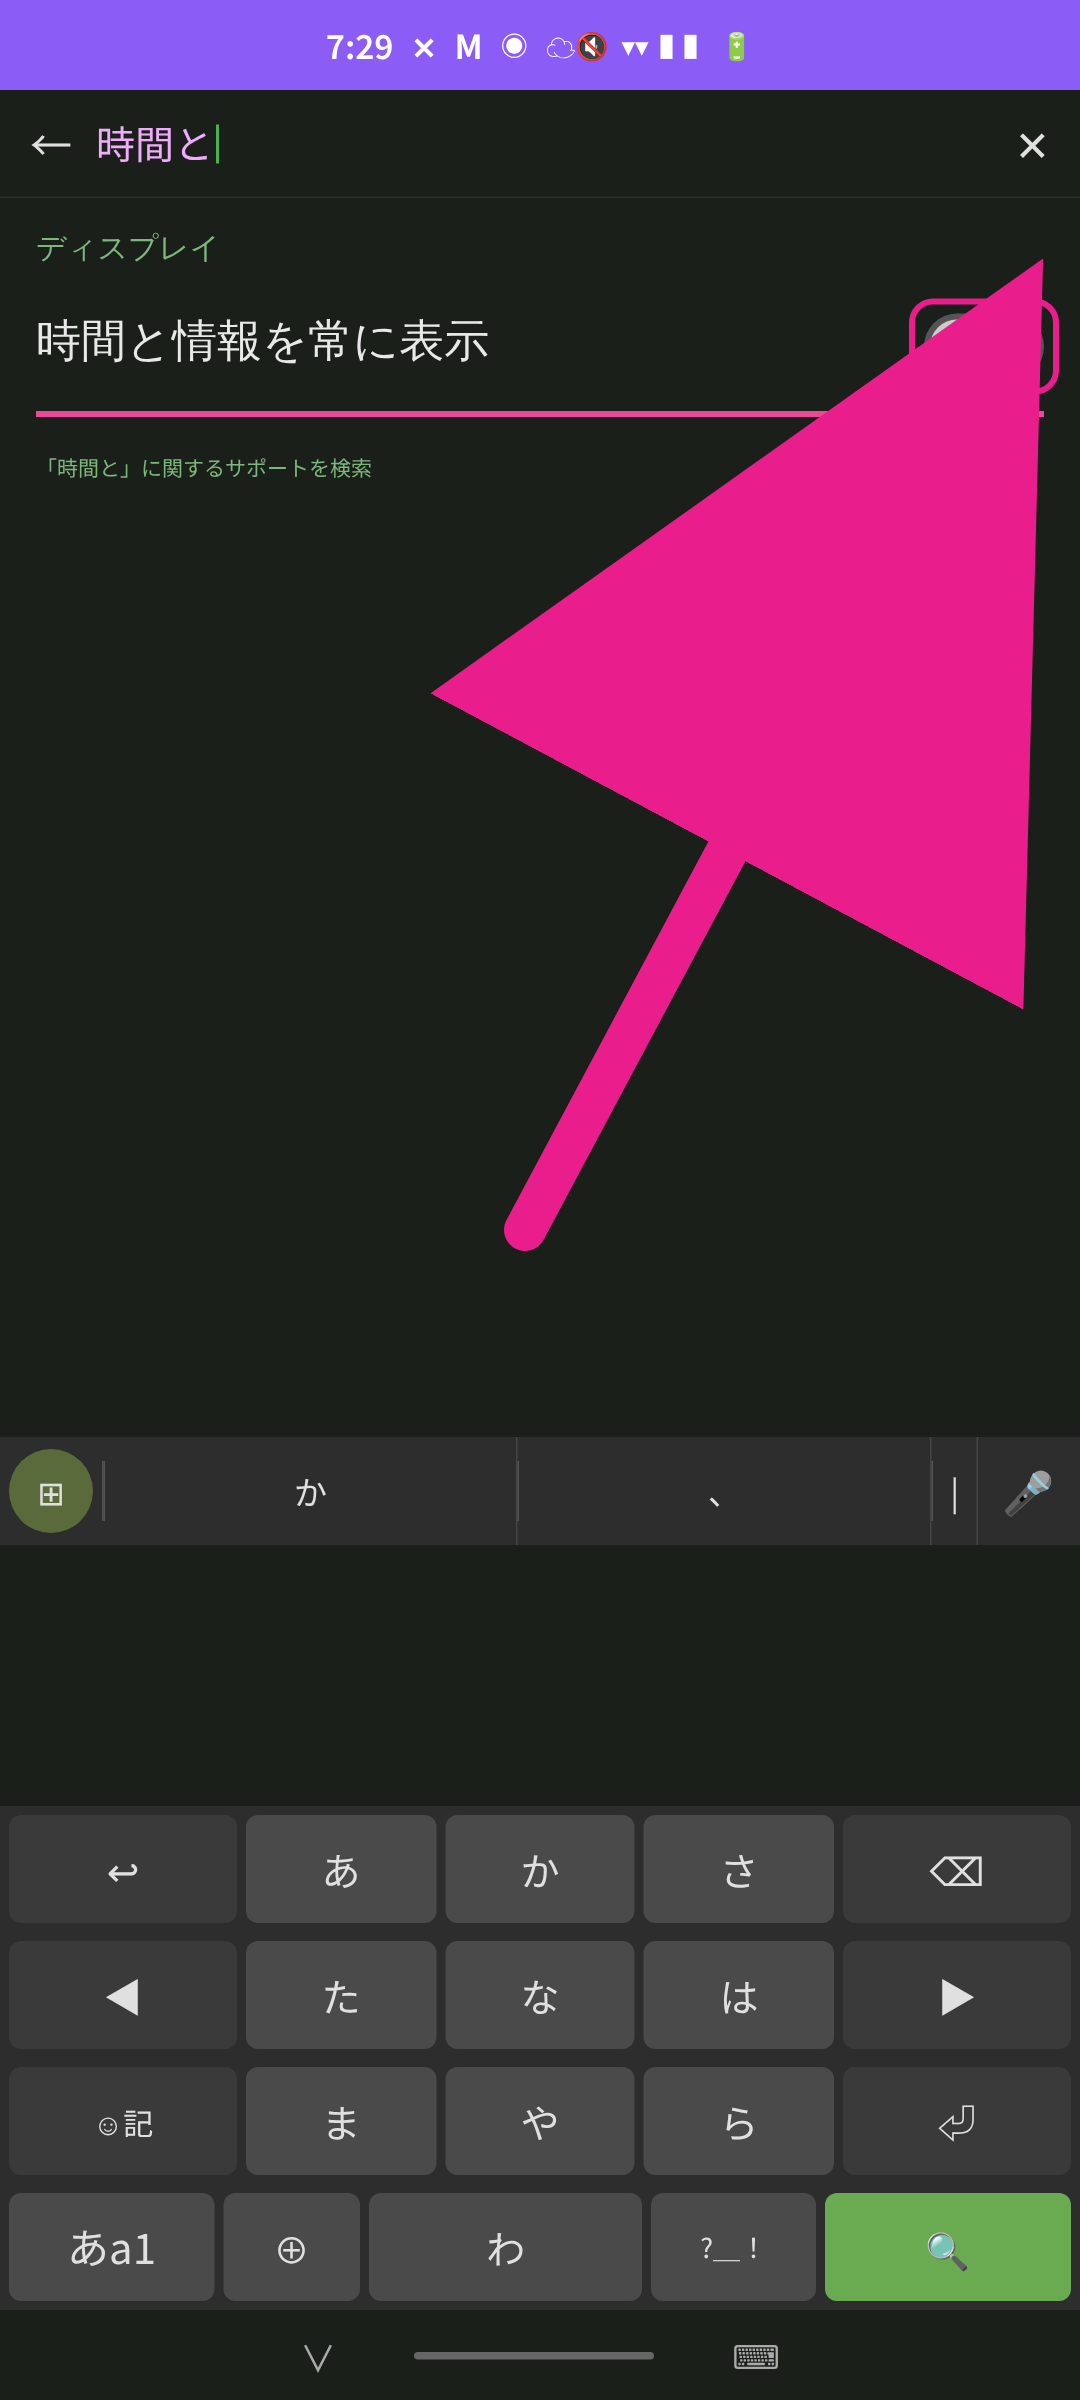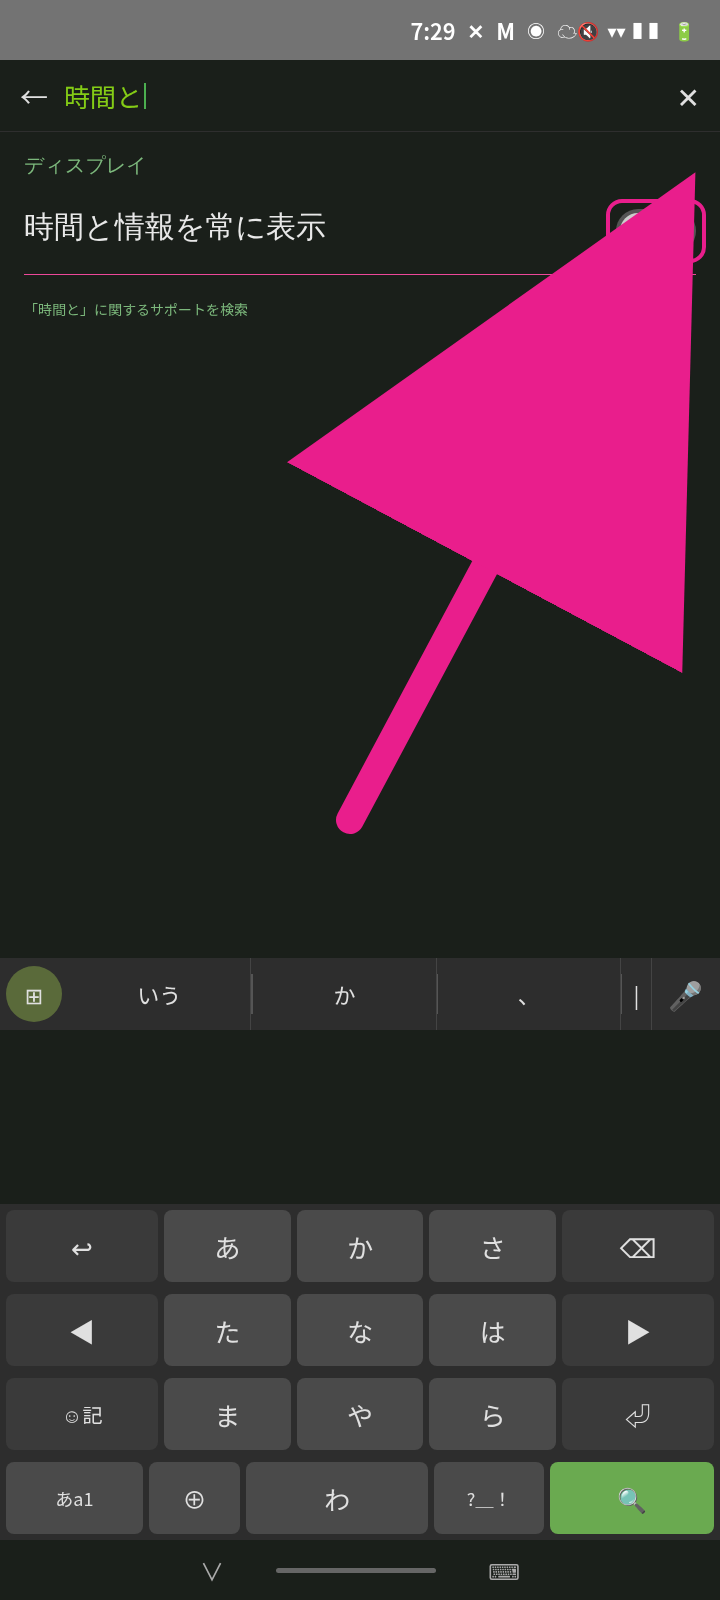--- a/index.html
+++ b/index.html
@@ -10,24 +10,24 @@
       background: #1a1f1a;
       color: #e0e0e0;
       font-family: 'Noto Sans JP', sans-serif;
       overflow: hidden;
       position: relative;
     }
 
     
     .status-bar {
       height: 60px;
-      background: #737373;
-      display: flex;
-      align-items: center;
-      justify-content: flex-end;
+      background: #8b5cf6;
+      display: flex;
+      align-items: center;
+      justify-content: center;
       padding: 0 24px;
     }
     .status-left {
       display: flex;
       align-items: center;
       gap: 12px;
       font-size: 22px;
       font-weight: 600;
       color: #fff;
     }
@@ -83,21 +83,21 @@
     .section-label {
       color: #7cb87c;
       font-size: 20px;
       margin-bottom: 12px;
     }
     .result-item {
       display: flex;
       align-items: center;
       justify-content: center;
       padding: 16px 0 20px 0;
-      border-bottom: 1px solid #ec4899;
+      border-bottom: 4px solid #ec4899;
     }
     .result-text-block {
       flex: 1;
     }
     .result-title {
       font-size: 30px;
       color: #e8e8e8;
       font-weight: 400;
       margin-bottom: 6px;
     }
@@ -276,21 +276,21 @@
     <span style="font-size:18px; color:#fff">🔇</span>
     <span style="font-size:18px; color:#fff">▾▾</span>
     <span style="font-size:16px; color:#fff">▌▌</span>
     <span style="font-size:18px; color:#fff">🔋</span>
   </div>
 </div>
 
 <div class="search-bar">
   <span class="search-back">←</span>
   <div class="search-input-container">
-    <span style="font-size:26px; color:#84cc16;">時間と</span>
+    <span style="font-size:26px; color:#f0abfc;">時間と</span>
     <span class="search-cursor"></span>
   </div>
   <span class="search-clear">✕</span>
 </div>
 
 <div class="results-section">
   <div class="section-label">ディスプレイ</div>
   <div class="result-item">
     <div class="result-text-block">
       <div class="result-title">時間と情報を常に表示</div>
@@ -315,21 +315,20 @@
   </defs>
   <line x1="350" y1="660" x2="590" y2="210" stroke="#e91e8c" stroke-width="28" stroke-linecap="round" marker-end="url(#arrowhead)"></line>
 </svg>
 
 <div class="keyboard-suggestion">
   <div style="flex:0 0 68px; display:flex; align-items:center; justify-content:center;">
     <div style="width:56px; height:56px; background:#5a6a3a; border-radius:50%; display:flex; align-items:center; justify-content:center; cursor:pointer;">
       <span style="font-size:22px; color:#e0e0e0;">⊞</span>
     </div>
   </div>
-  <div class="suggestion-btn">いう</div>
   <div style="width:1px; height:40px; background:#555;"></div>
   <div style="width:1px; height:40px; background:#555;"></div>
   <div class="suggestion-btn">か</div>
   <div style="width:1px; height:40px; background:#555;"></div>
   <div class="suggestion-btn">、</div>
   <div style="width:1px; height:40px; background:#555;"></div>
   <div class="suggestion-btn" style="flex: 0 0 30px; font-size:22px;">|</div>
   <div class="suggestion-mic" style="flex: 0 0 68px;">
     <span style="font-size:28px; color:#ccc;">🎤</span>
   </div>
@@ -355,21 +354,21 @@
 
   <div class="keyboard-row">
     <div class="key special" style="font-size:20px;">☺記</div>
     <div class="key">ま</div>
     <div class="key">や</div>
     <div class="key">ら</div>
     <div class="key special">⏎</div>
   </div>
 
   <div class="keyboard-row">
-    <div class="key wide lang" style="font-size:18px;">あa1</div>
+    <div class="key wide lang" style="font-size:28px;">あa1</div>
     <div class="key" style="font-size:24px;">⊕</div>
     <div class="key space">わ</div>
     <div class="key punct" style="font-size:18px;">?＿！</div>
     <div class="key action wide" style="font-size:24px;">🔍</div>
   </div>
 </div>
 
 <div class="bottom-bar">
   <span style="font-size:24px; color:#aaa;">∨</span>
   <div class="bottom-indicator"></div>

